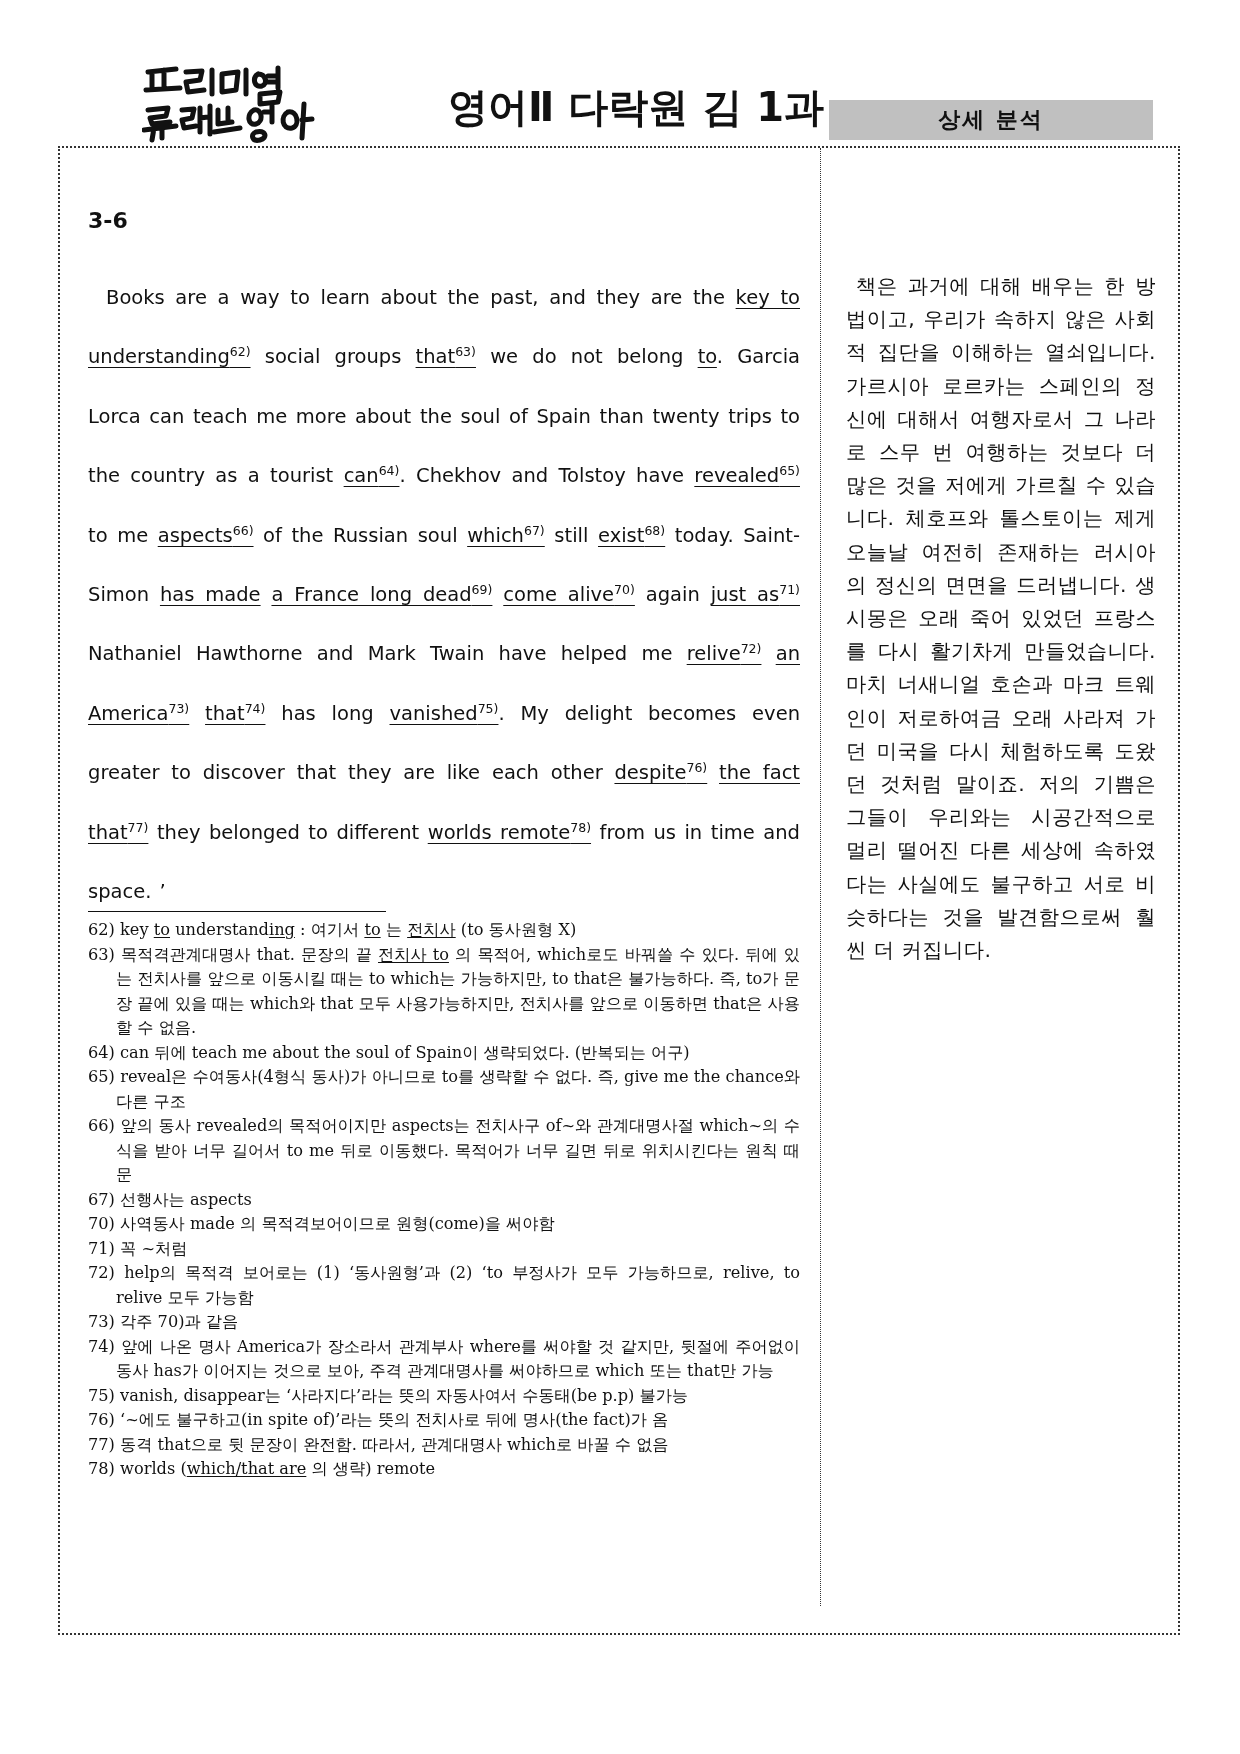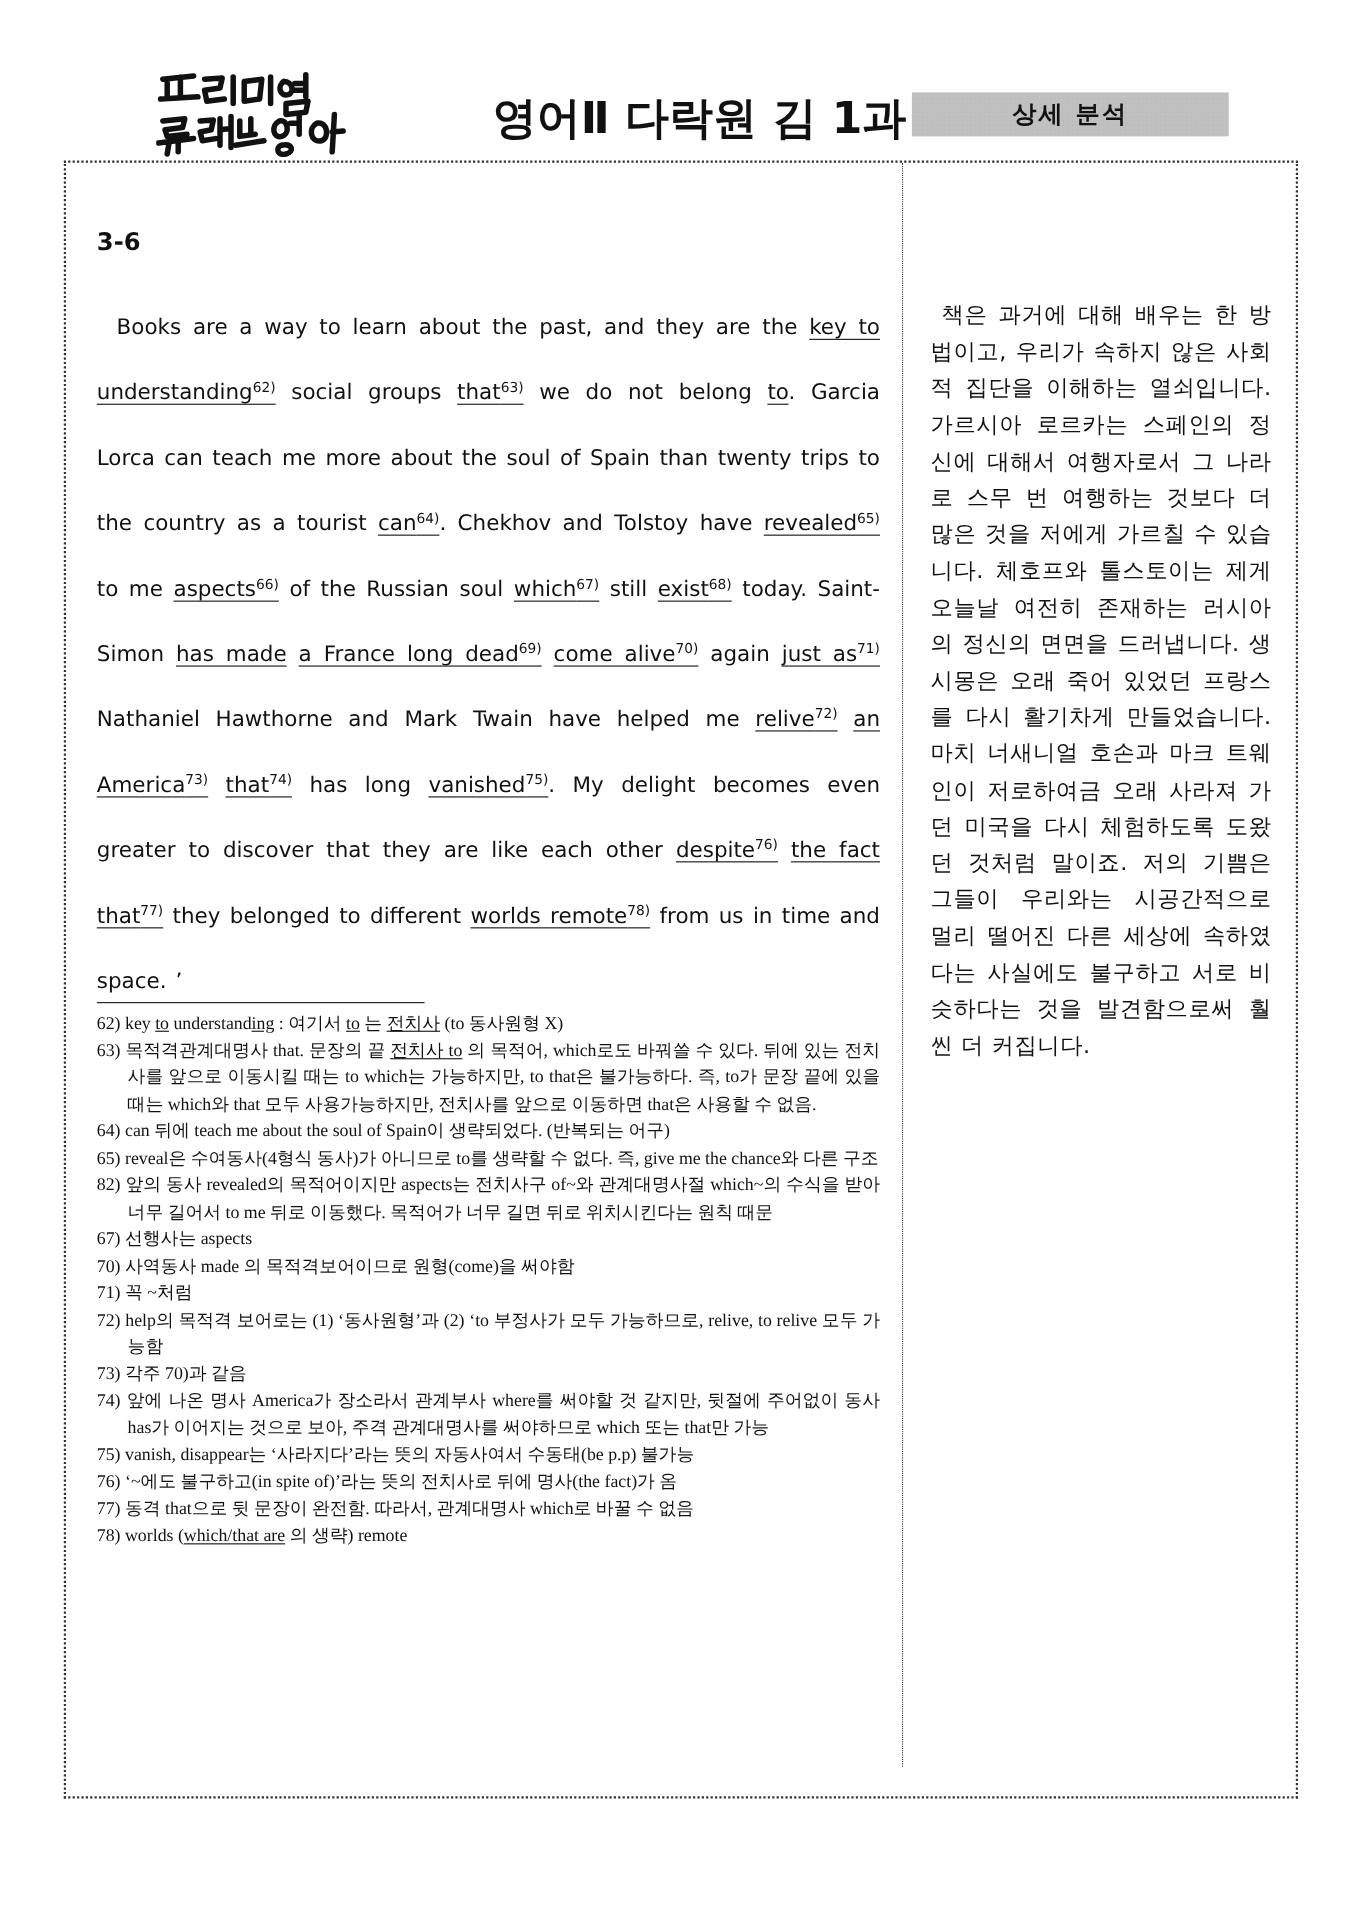--- a/index.html
+++ b/index.html
@@ -1,34 +1,34 @@
 <!DOCTYPE html>
 <html><head>
 <meta charset="utf-8">
 <style>
   html, body { margin:0; padding:0; background:#ffffff; }
   body { width:1240px; height:1754px; position:relative; overflow:hidden; color:#111; font-family:"DejaVu Sans", sans-serif; }
   .logo { position:absolute; left:142px; top:62px; width:190px; height:82px; }
   .logo svg { width:100%; height:100%; }
   .doc-title { position:absolute; left:448px; top:80px; font-size:40px; font-weight:bold; letter-spacing:0px; font-family:"DejaVu Sans", sans-serif; white-space:nowrap; }
-  .section-badge { position:absolute; left:829px; top:84px; width:288px; height:40px; background:#c0c0c0;
+  .section-badge { position:absolute; left:829px; top:100px; width:324px; height:40px; background:#c0c0c0;
     background-image: radial-gradient(#b2b2b2 0.6px, transparent 0.7px); background-size:4px 4px;
     display:flex; align-items:center; justify-content:center; font-size:22px; font-weight:bold; letter-spacing:2px; }
   .frame { position:absolute; left:58px; top:146px; width:1122px; height:1489px; box-sizing:border-box;
     border:2px dotted #333; }
   .divider { position:absolute; left:820px; top:148px; height:1458px; border-left:1.5px dotted #333; }
   .section-number { position:absolute; left:88px; top:208px; font-size:22px; font-weight:bold; font-family:"DejaVu Sans", sans-serif; }
   .passage { position:absolute; left:88px; top:268px; width:712px; font-size:19.5px; line-height:59.4px; text-align:justify; text-align-last:left;
     font-family:"DejaVu Sans", sans-serif; word-spacing:2px; }
   .passage p { margin:0; text-indent:18px; }
   .passage u { text-decoration:underline; text-underline-offset:4px; text-decoration-thickness:1px; }
   .passage sup { font-size:12.5px; vertical-align:7px; line-height:0; }
   .fn-rule { position:absolute; left:88px; top:911px; width:298px; border-top:1.5px solid #111; }
   .footnotes { position:absolute; left:88px; top:918px; width:712px; font-family:"DejaVu Serif", serif; font-size:16.2px; line-height:24.5px; }
-  .fn { margin:0; padding-left:28px; text-indent:-28px; text-align:justify;font-family:Liberation Serif, serif; }
+  .fn { margin:0; padding-left:28px; text-indent:-28px; text-align:justify; }
   .fn u { text-decoration:underline; text-underline-offset:2px; }
   .translation { position:absolute; left:846px; top:270px; width:310px; font-size:20.3px; line-height:33.2px; text-align:justify;
     font-family:"DejaVu Sans", sans-serif; letter-spacing:0.5px; word-break:break-all; }
   .translation p { margin:0; text-indent:10px; }
 </style>
 </head>
 <body>
 
 <div class="logo">
   <svg viewBox="0 0 190 82">
@@ -60,21 +60,21 @@
   <p>Books are a way to learn about the past, and they are the <u>key to understanding<sup>62)</sup></u> social groups <u>that<sup>63)</sup></u> we do not belong <u>to</u>. Garcia Lorca can teach me more about the soul of Spain than twenty trips to the country as a tourist <u>can<sup>64)</sup></u>. Chekhov and Tolstoy have <u>revealed<sup>65)</sup></u> to me <u>aspects<sup>66)</sup></u> of the Russian soul <u>which<sup>67)</sup></u> still <u>exist<sup>68)</sup></u> today. Saint-Simon <u>has made</u> <u>a France long dead<sup>69)</sup></u> <u>come alive<sup>70)</sup></u> again <u>just as<sup>71)</sup></u> Nathaniel Hawthorne and Mark Twain have helped me <u>relive<sup>72)</sup></u> <u>an America<sup>73)</sup></u> <u>that<sup>74)</sup></u> has long <u>vanished<sup>75)</sup></u>. My delight becomes even greater to discover that they are like each other <u>despite<sup>76)</sup></u> <u>the fact</u> <u>that<sup>77)</sup></u> they belonged to different <u>worlds remote<sup>78)</sup></u> from us in time and space. ’</p>
 </div>
 
 <div class="fn-rule"></div>
 
 <div class="footnotes">
     <p class="fn">62) key <u>to</u> understand<u>ing</u> : 여기서 <u>to</u> 는 <u>전치사</u> (to 동사원형 X)</p>
     <p class="fn">63) 목적격관계대명사 that. 문장의 끝 <u>전치사 to</u> 의 목적어, which로도 바꿔쓸 수 있다. 뒤에 있는 전치사를 앞으로 이동시킬 때는 to which는 가능하지만, to that은 불가능하다. 즉, to가 문장 끝에 있을 때는 which와 that 모두 사용가능하지만, 전치사를 앞으로 이동하면 that은 사용할 수 없음.</p>
     <p class="fn">64) can 뒤에 teach me about the soul of Spain이 생략되었다. (반복되는 어구)</p>
     <p class="fn">65) reveal은 수여동사(4형식 동사)가 아니므로 to를 생략할 수 없다. 즉, give me the chance와 다른 구조</p>
-    <p class="fn">82) 앞의 동사 revealed의 목적어이지만 aspects는 전치사구 of~와 관계대명사절 which~의 수식을 받아 너무 길어서 to me 뒤로 이동했다. 목적어가 너무 길면 뒤로 위치시킨다는 원칙 때문</p>
+    <p class="fn">66) 앞의 동사 revealed의 목적어이지만 aspects는 전치사구 of~와 관계대명사절 which~의 수식을 받아 너무 길어서 to me 뒤로 이동했다. 목적어가 너무 길면 뒤로 위치시킨다는 원칙 때문</p>
     <p class="fn">67) 선행사는 aspects</p>
     <p class="fn">70) 사역동사 made 의 목적격보어이므로 원형(come)을 써야함</p>
     <p class="fn">71) 꼭 ~처럼</p>
     <p class="fn">72) help의 목적격 보어로는 (1) ‘동사원형’과 (2) ‘to 부정사가 모두 가능하므로, relive, to relive 모두 가능함</p>
     <p class="fn">73) 각주 70)과 같음</p>
     <p class="fn">74) 앞에 나온 명사 America가 장소라서 관계부사 where를 써야할 것 같지만, 뒷절에 주어없이 동사 has가 이어지는 것으로 보아, 주격 관계대명사를 써야하므로 which 또는 that만 가능</p>
     <p class="fn">75) vanish, disappear는 ‘사라지다’라는 뜻의 자동사여서 수동태(be p.p) 불가능</p>
     <p class="fn">76) ‘~에도 불구하고(in spite of)’라는 뜻의 전치사로 뒤에 명사(the fact)가 옴</p>
     <p class="fn">77) 동격 that으로 뒷 문장이 완전함. 따라서, 관계대명사 which로 바꿀 수 없음</p>
     <p class="fn">78) worlds (<u>which/that are</u> 의 생략) remote</p>

